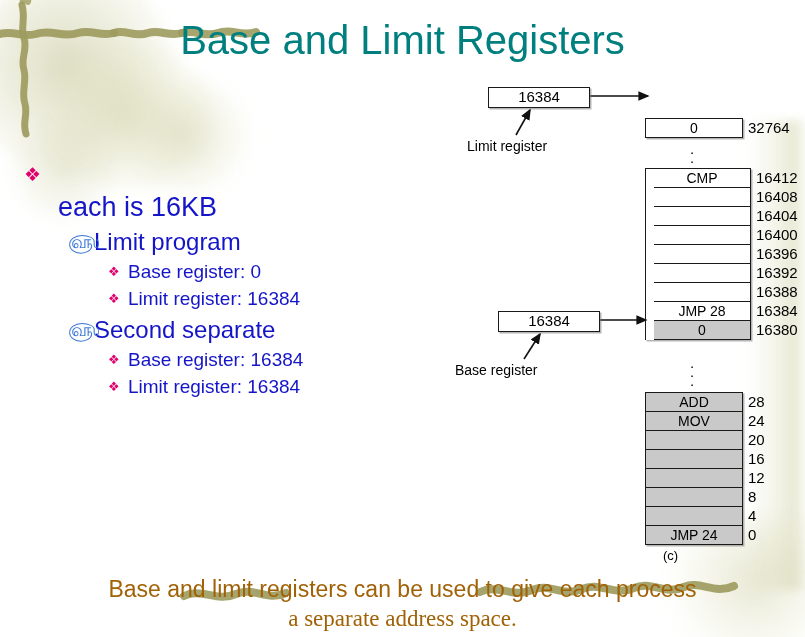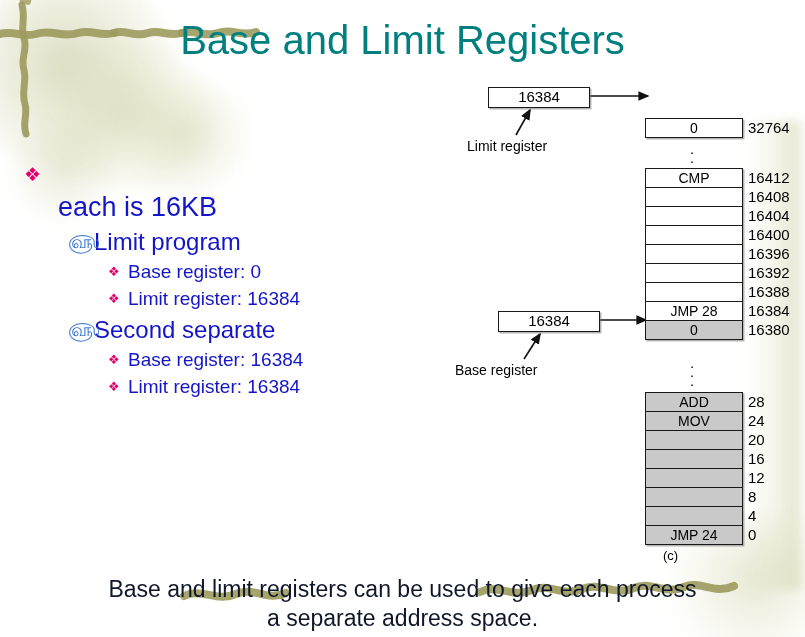--- a/index.html
+++ b/index.html
@@ -194,21 +194,21 @@
     position: absolute;
     left: 102px;
     top: 0;
     width: 60px;
     text-align: left;
     font-size: 15px;
     line-height: 18px;
     color: #000;
   }
   #mem-top   { top: 118px; }
-  #mem-main  { top: 168px; }
+  #mem-main  { top: 168px; padding-left: 8px; }
   #mem-low   { top: 392px; }
 
   .vdots {
     position: absolute;
     left: 690px;
     font-size: 15px;
     line-height: 9px;
     color: #000;
     text-align: center;
     letter-spacing: 0;
@@ -225,25 +225,25 @@
     color: #000;
   }
 
   
   #bottom-caption {
     position: absolute;
     left: 0;
     top: 575px;
     width: 805px;
     text-align: center;
-    color: #0f172a;
+    color: #a16207;
     font-size: 23px;
     line-height: 29px;
   }
-  #bottom-caption .l2 { display: block; }
+  #bottom-caption .l2 { display: block; font-family: Liberation Serif, serif; }
 </style>
 </head>
 <body>
 
 <div id="slide">
 
   <div class="wc wc-a"></div>
   <div class="wc wc-b"></div>
   <div class="wc wc-c"></div>
   <div class="wc wc-d"></div>

